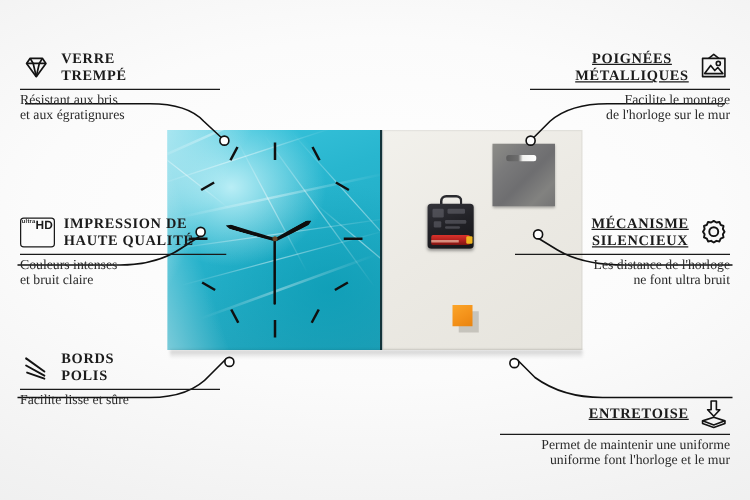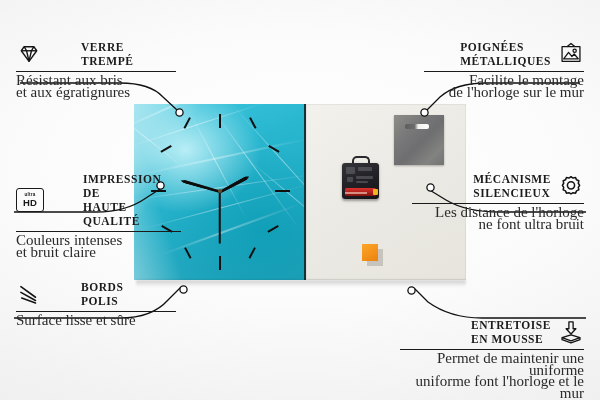--- a/index.html
+++ b/index.html
@@ -45,31 +45,31 @@
 
   .feature .title {
     font-family: "Liberation Serif", serif;
     font-weight: bold;
     font-size: 11.5px;
     line-height: 14px;
     letter-spacing: 0.55px;
     color: #1b1b1b;
     text-transform: uppercase;
   }
-  .feature.left .title { text-align: left; margin-left: 32px; }
-  .feature.right .title { text-align: left; }
+  .feature.left .title { text-align: left; }
+  .feature.right .title { text-align: center; text-decoration: underline; }
 
   .feature .rule {
     height: 1px;
     background: #1a1a1a;
     margin-top: 3px;
   }
   .feature .desc {
     font-family: "Liberation Serif", serif;
-    font-size: 15px;
+    font-size: 11px;
     line-height: 11.5px;
     color: #2a2a2a;
     margin-top: 3px;
   }
   .feature.left .desc { text-align: left; }
   .feature.right .desc { text-align: right; }
 
   .icon {
     width: 26px;
     height: 26px;
@@ -78,22 +78,22 @@
   }
 
   
   .hd-badge {
     width: 26px;
     height: 22px;
     flex: 0 0 26px;
     border: 1.4px solid #1a1a1a;
     border-radius: 3px;
     display: flex;
-    flex-direction: column;
-    align-items: center;
+    flex-direction: row;
+    align-items: flex-start;
     justify-content: center;
     line-height: 1;
   }
   .hd-badge .u {
     font-family: "Liberation Sans", sans-serif;
     font-size: 4.6px;
     font-weight: bold;
     letter-spacing: 0.2px;
     color: #1a1a1a;
   }
@@ -426,21 +426,21 @@
           <path d="M7 21 L24 27"></path>
         </g>
       </svg>
       <div class="title">
         <div>BORDS</div>
         <div>POLIS</div>
       </div>
     </div>
     <div class="rule"></div>
     <div class="desc">
-      <div>Surface lisse et sûre</div>
+      <div>Facilite lisse et sûre</div>
     </div>
   </div>
 
   <div class="feature right" style="left:424px; top:40px; width:160px;">
     <div class="head">
       <div class="title">
         <div>POIGNÉES</div>
         <div>MÉTALLIQUES</div>
       </div>
       <svg class="icon" viewBox="0 0 32 32">
@@ -479,21 +479,20 @@
     <div class="desc">
       <div>Les distance de l'horloge</div>
       <div>ne font ultra bruit</div>
     </div>
   </div>
 
   <div class="feature right" style="left:400px; top:278px; width:184px;margin-top:40px;">
     <div class="head">
       <div class="title">
         <div>ENTRETOISE</div>
-        <div>EN MOUSSE</div>
       </div>
       <svg class="icon" viewBox="0 0 32 32">
         <g fill="none" stroke="#141414" stroke-width="1.6" stroke-linejoin="round">
           <path d="M13.4 3.5 L18.6 3.5 L18.6 12 L22 12 L16 18.5 L10 12 L13.4 12 Z"></path>
           <path d="M16 19.5 L27 23 L16 27 L5 23 Z"></path>
           <path d="M5 23 L5 25.5 L16 29.5 L27 25.5 L27 23"></path>
         </g>
       </svg>
     </div>
     <div class="rule"></div>

